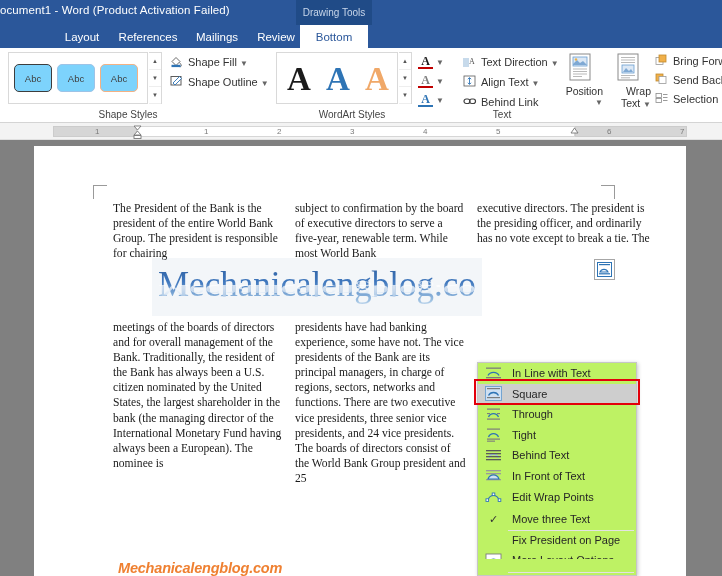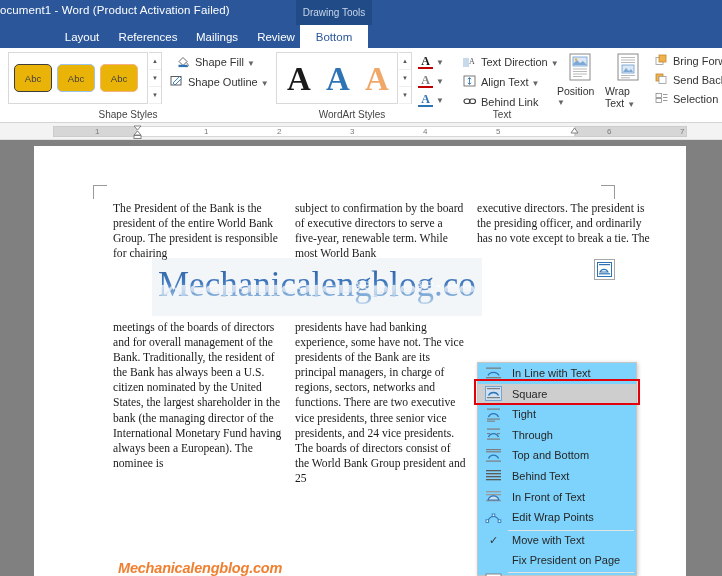--- a/index.html
+++ b/index.html
@@ -65,21 +65,21 @@
     font-size: 9px; color: #666; line-height: 10px;
   }
 
   
   .shape-gallery {
     position: absolute; left: 8px; top: 4px; width: 140px; height: 52px;
     border: 1px solid #d9d9d9; background: #fff;
   }
   .abc-box {
     position: absolute; top: 11px; width: 38px; height: 28px;
-    border-radius: 5px; background: #eab308;
+    border-radius: 5px; background: #7dd3fc;
     font-size: 9.5px; color: #404040; text-align: center; line-height: 28px;
     font-family: "Liberation Sans", sans-serif;
   }
   .abc1 { left: 5px;  border: 1.6px solid #3d3d3d; }
   .abc2 { left: 48px; border: 1.6px solid #9dc3e6; }
   .abc3 { left: 91px; border: 1.6px solid #f4b183; }
 
   .spin {
     position: absolute; width: 13px; height: 52px; left: 149px; top: 4px;
     border: 1px solid #d9d9d9; border-left: none; background: #fff;
@@ -117,21 +117,21 @@
     font-size: 11px; color: #333;
   }
   .wa-abtn .gly {
     display: inline-block; width: 15px; text-align: center;
     font-family: "Liberation Serif", serif; font-weight: bold; font-size: 12px;
   }
   .wa-ul { display:block; height:2px; margin-top:-2px; }
 
   
   .bigbtn {
-    position: absolute; width: 46px; text-align: left;
+    position: absolute; width: 46px; text-align: right;
     font-size: 10.5px; color: #333; line-height: 12px;
   }
   .bigbtn .glyphbox { display: block; height: 30px; margin-bottom: 2px; }
 
   
   .ruler {
     position: absolute; top: 123px; left: 0; width: 722px; height: 17px;
     background: #f3f3f3; border-bottom: 1px solid #e0e0e0;
   }
   .ruler-white {
@@ -209,21 +209,21 @@
   .owm {
     position: absolute; left: 84px; top: 414px;
     font-family: "Liberation Sans", sans-serif;
     font-size: 14.5px; font-weight: bold; font-style: italic;
     color: #ef8031; white-space: nowrap; letter-spacing: -.2px;
   }
 
   
   .menu {
     position: absolute; left: 477px; top: 362px; width: 160px; height: 214px;
-    background: #7dd3fc; border: 1px solid #c6c6c6;
+    background: #bef264; border: 1px solid #c6c6c6;
     box-shadow: 1px 1px 4px rgba(0,0,0,.22);
   }
   .mi {
     position: relative; height: 20.6px; width: 100%;
     font-size: 11px; color: #262626; line-height: 21px;
     white-space: nowrap;
   }
   .mi .milabel { position: absolute; left: 34px; top: 0; }
   .mi .miicon {
     position: absolute; left: 7px; top: 2.5px; width: 17px; height: 15px;
@@ -274,21 +274,21 @@
       <div class="abc-box abc1">Abc</div>
       <div class="abc-box abc2">Abc</div>
       <div class="abc-box abc3">Abc</div>
     </div>
     <div class="spin">
       <div>▲</div>
       <div>▼</div>
       <div>▼</div>
     </div>
 
-    <div class="rbtn" style="left:177px;top:7px;text-align:center;">
+    <div class="rbtn" style="left:170px;top:7px;text-align:center;">
       <span class="ic">
         <svg width="14" height="13" viewBox="0 0 14 13">
           <path d="M2 6.5 L6 2.5 L10 6.5 L6 10.5 Z" fill="#ffffff" stroke="#5b5b5b" stroke-width=".9"></path>
           <path d="M9.5 7.5 c1.3 1.6 1.8 2.4 1.8 3 0 .8-.7 1.3-1.5 1.3" fill="none" stroke="#5b5b5b" stroke-width=".9"></path>
           <rect x="1.5" y="9.8" width="9" height="2.3" fill="#2e74b5"></rect>
         </svg>
       </span><span>Shape Fill</span> <span class="car">▼</span>
     </div>
     <div class="rbtn" style="left:170px;top:27px;">
       <span class="ic">
@@ -514,51 +514,40 @@
         </svg>
       </span>
       <span class="milabel">Square</span>
     </div>
 
     <div class="mi">
       <span class="miicon">
         <svg width="17" height="15" viewBox="0 0 17 15">
           <rect x="2" y="1.5" width="13" height="1.2" fill="#7c7c7c"></rect>
           <path d="M3.5 10 C5.5 5.5 11.5 5.5 13.5 10" fill="none" stroke="#2e74b5" stroke-width="1.3"></path>
-          <rect x="2" y="11.5" width="13" height="1.2" fill="#7c7c7c"></rect>
-          <rect x="2" y="13.6" width="8" height="1.1" fill="#7c7c7c"></rect>
-        </svg>
-      </span>
-      <span class="milabel">Tight</span>
-    </div>
-
-    <div class="mi">
-      <span class="miicon">
-        <svg width="17" height="15" viewBox="0 0 17 15">
-          <rect x="2" y="1.5" width="13" height="1.2" fill="#7c7c7c"></rect>
-          <path d="M3.5 10 C5.5 5.5 11.5 5.5 13.5 10" fill="none" stroke="#2e74b5" stroke-width="1.3"></path>
           <rect x="2" y="6" width="3" height="1.1" fill="#7c7c7c"></rect>
           <rect x="12" y="6" width="3" height="1.1" fill="#7c7c7c"></rect>
           <rect x="2" y="11.5" width="13" height="1.2" fill="#7c7c7c"></rect>
         </svg>
       </span>
       <span class="milabel">Through</span>
     </div>
 
     <div class="mi">
       <span class="miicon">
         <svg width="17" height="15" viewBox="0 0 17 15">
-          <rect x="1" y="1" width="15" height="1.2" fill="#7c7c7c"></rect>
-          <rect x="1" y="3.2" width="15" height="1.2" fill="#7c7c7c"></rect>
-          <path d="M3.5 10.5 C5.5 6 11.5 6 13.5 10.5" fill="none" stroke="#2e74b5" stroke-width="1.3"></path>
-          <rect x="1" y="12.5" width="15" height="1.2" fill="#7c7c7c"></rect>
-        </svg>
-      </span>
-      <span class="milabel">Top and Bottom</span>
-    </div>
+          <rect x="2" y="1.5" width="13" height="1.2" fill="#7c7c7c"></rect>
+          <path d="M3.5 10 C5.5 5.5 11.5 5.5 13.5 10" fill="none" stroke="#2e74b5" stroke-width="1.3"></path>
+          <rect x="2" y="11.5" width="13" height="1.2" fill="#7c7c7c"></rect>
+          <rect x="2" y="13.6" width="8" height="1.1" fill="#7c7c7c"></rect>
+        </svg>
+      </span>
+      <span class="milabel">Tight</span>
+    </div>
+
 
     <div class="mi">
       <span class="miicon">
         <svg width="17" height="15" viewBox="0 0 17 15">
           <path d="M3.5 10 C5.5 5 11.5 5 13.5 10" fill="none" stroke="#9fc2e2" stroke-width="1.3"></path>
           <rect x="1" y="2" width="15" height="1.3" fill="#5b5b5b"></rect>
           <rect x="1" y="5" width="15" height="1.3" fill="#5b5b5b"></rect>
           <rect x="1" y="8" width="15" height="1.3" fill="#5b5b5b"></rect>
           <rect x="1" y="11" width="15" height="1.3" fill="#5b5b5b"></rect>
         </svg>
@@ -587,21 +576,21 @@
           <rect x="13.2" y="9.8" width="2.6" height="2.6" fill="#fff" stroke="#2e74b5" stroke-width=".9"></rect>
         </svg>
       </span>
       <span class="milabel">Edit Wrap Points</span>
     </div>
 
     <div class="menu-sep" style="top:167px;"></div>
 
     <div class="mi" style="margin-top:2px;">
       <span class="chk">✓</span>
-      <span class="milabel">Move with Text</span>
+      <span class="milabel">Move three Text</span>
     </div>
 
     <div class="mi">
       <span class="milabel">Fix President on Page</span>
     </div>
 
     <div class="menu-sep" style="top:209px;"></div>
 
     <div class="mi partial">
       <span class="miicon">

